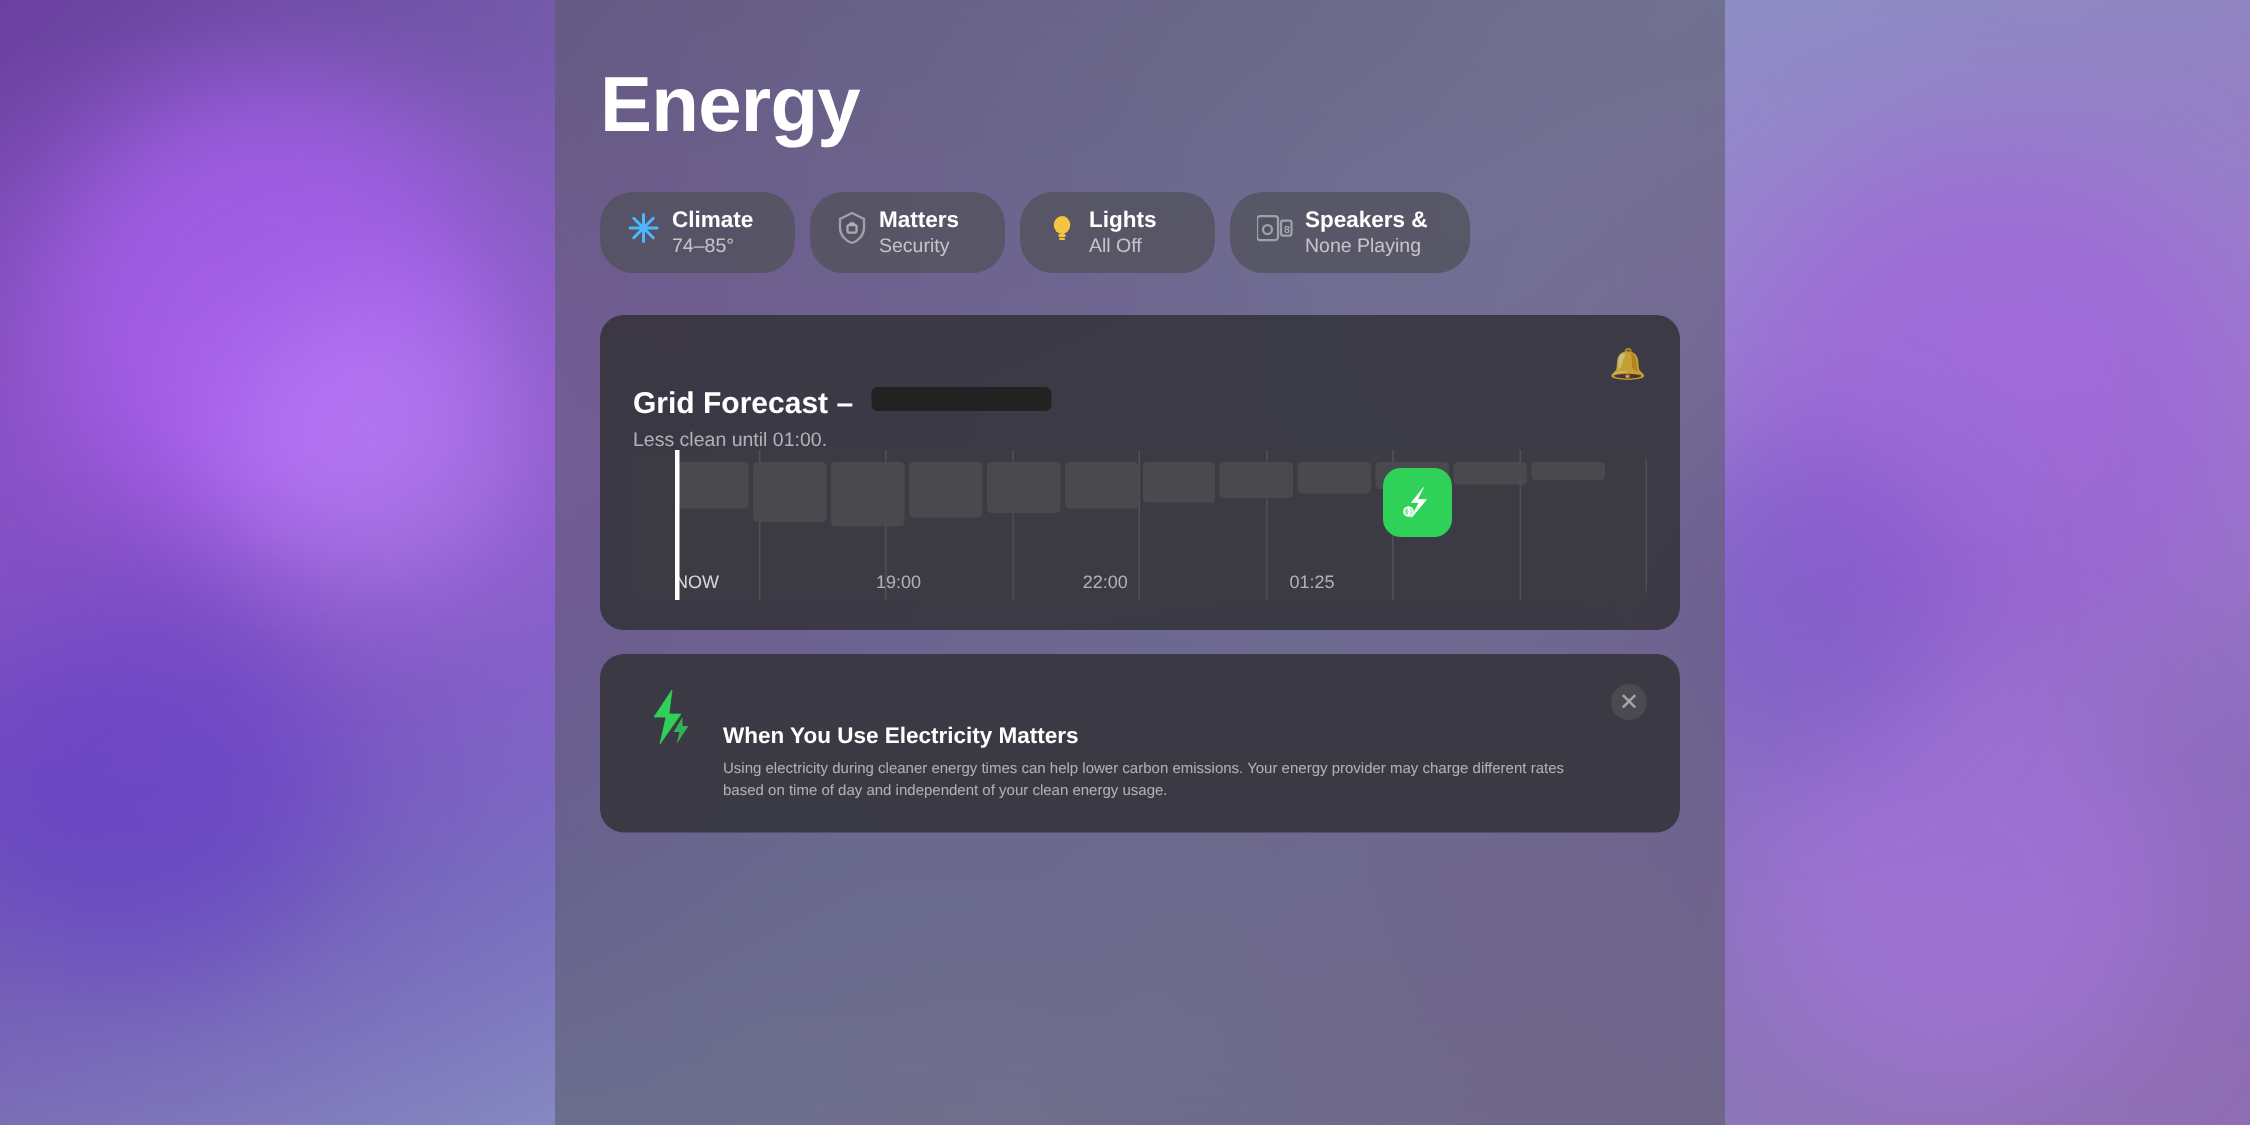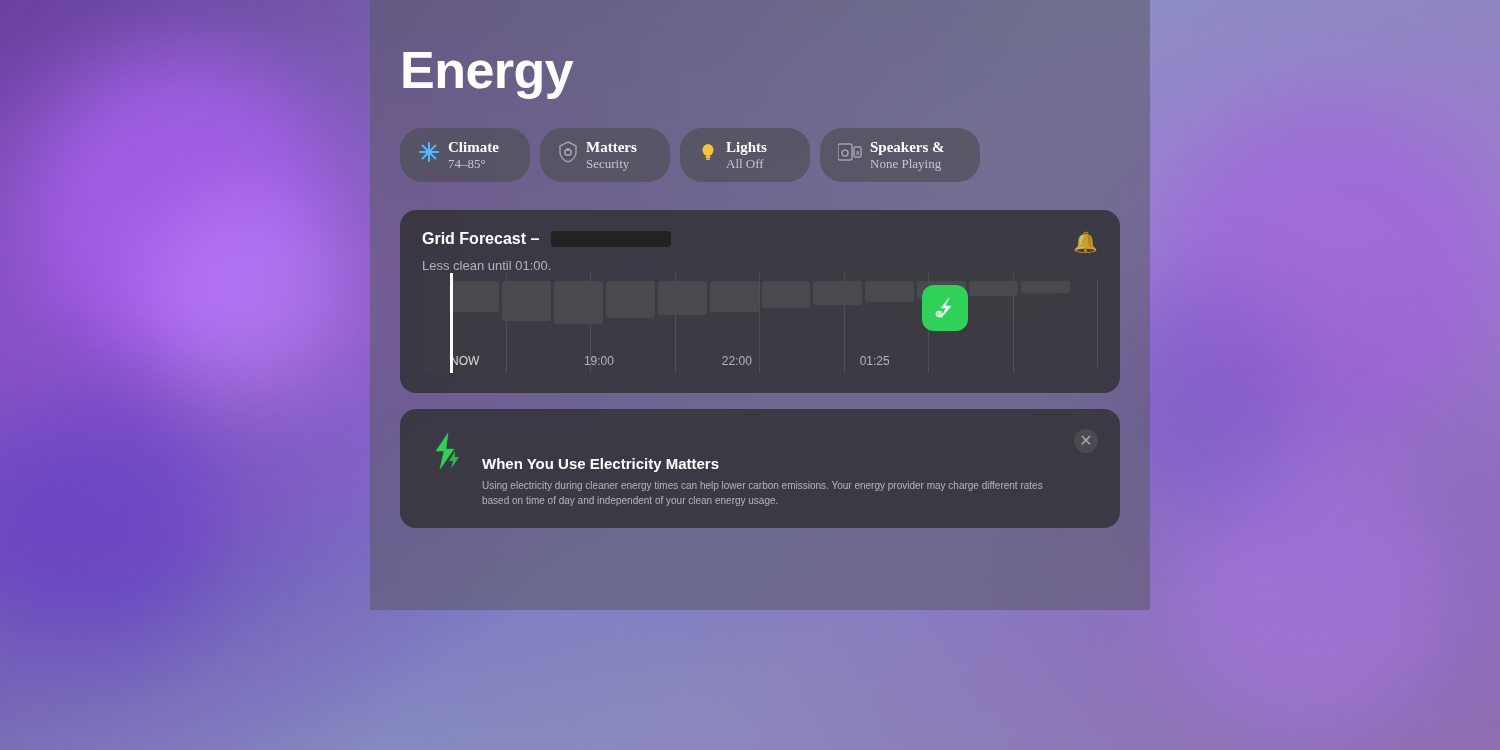--- a/index.html
+++ b/index.html
@@ -65,21 +65,21 @@
       width: 200px; height: 200px;
       background: rgba(120, 80, 200, 0.5);
       top: 300px; right: 200px;
     }
 
     .main-panel {
       position: absolute;
       left: 370px;
       top: 0;
       width: 780px;
-      height: 610px;
+      height: 750px;
       background: rgba(90, 90, 100, 0.55);
       backdrop-filter: blur(30px);
       -webkit-backdrop-filter: blur(30px);
       padding: 40px 30px 30px 30px;
     }
 
     .page-title {
       font-size: 52px;
       font-weight: 700;
       color: #ffffff;
@@ -96,21 +96,20 @@
 
     .tab-pill {
       display: flex;
       align-items: center;
       gap: 8px;
       padding: 10px 18px;
       border-radius: 22px;
       background: rgba(80, 80, 90, 0.75);
       cursor: pointer;
       min-width: 130px;
-      font-family: Liberation Serif, serif;
     }
 
     .tab-pill .tab-icon {
       font-size: 20px;
       flex-shrink: 0;
     }
 
     .tab-pill .tab-text {
       display: flex;
       flex-direction: column;
@@ -142,26 +141,27 @@
     }
 
     .card-header {
       display: flex;
       justify-content: space-between;
       align-items: flex-start;
       margin-bottom: 4px;
     }
 
     .card-title {
-      font-size: 16px;
+      font-size: 20px;
       font-weight: 600;
       color: #ffffff;
       display: flex;
-      align-items: center;
+      align-items: flex-start;
       gap: 8px;
+      margin-top: 28px;
     }
 
     .redacted-bar {
       display: inline-block;
       width: 120px;
       height: 16px;
       background: #222;
       border-radius: 4px;
       vertical-align: middle;
       margin-left: 4px;

